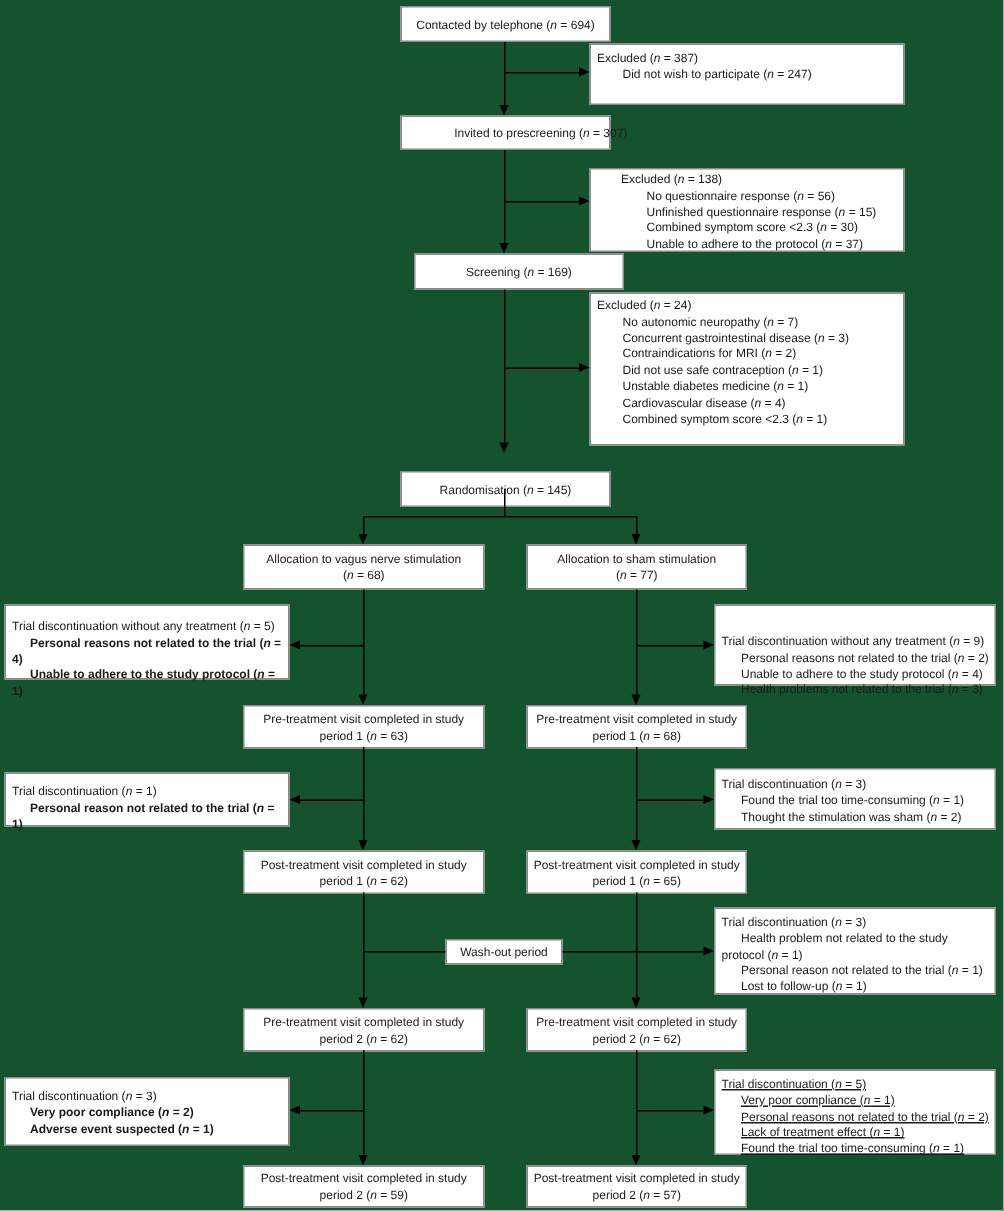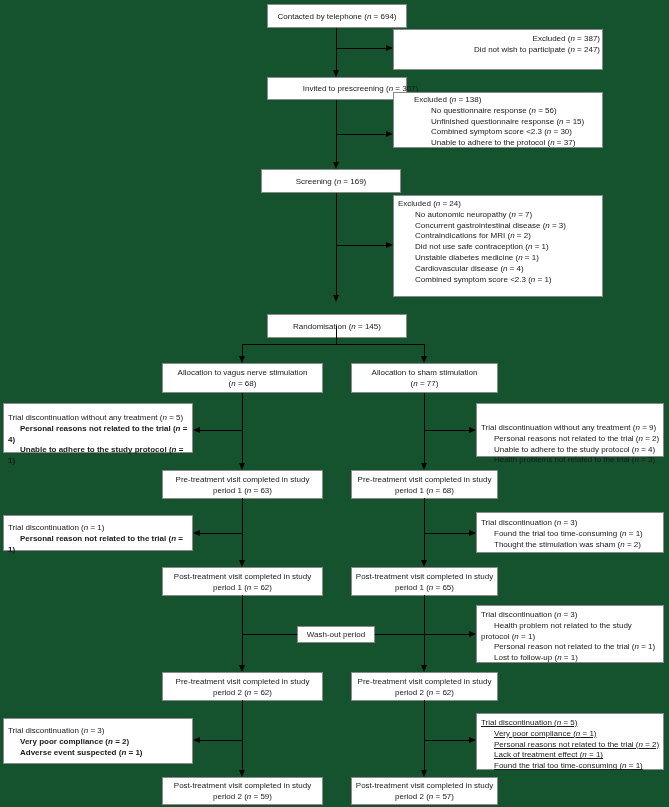--- a/index.html
+++ b/index.html
@@ -31,32 +31,32 @@
 <body>
 
 <div id="canvas">
 
   <div class="box fbox" style="left:267px;top:4px;width:140px;height:24px;">
       <div class="ln">Contacted by telephone (<i>n</i> = 694)</div>
     </div>
   <div class="box fbox" style="left:267px;top:77px;width:140px;height:23px;padding-left:47px;">
       <div class="ln">Invited to prescreening (<i>n</i> = 307)</div>
     </div>
-  <div class="box fbox" style="left:261px;top:169px;width:140px;height:24px;justify-content:center;">
+  <div class="box fbox" style="left:276px;top:169px;width:140px;height:24px;justify-content:center;">
       <div class="ln">Screening (<i>n</i> = 169)</div>
     </div>
   <div class="box fbox" style="left:267px;top:302px;width:140px;height:24px;margin-top:12px;">
       <div class="ln">Randomisation (<i>n</i> = 145)</div>
     </div>
 
-  <div class="box ibox x" style="left:393px;top:29px;width:210px;height:41px;padding-top:4px;text-align:right;">
+  <div class="box ibox x" style="left:393px;top:29px;width:210px;height:41px;padding-top:4px;">
       <div class="bt">Excluded (<i>n</i> = 387)</div>
       <div class="bi">Did not wish to participate (<i>n</i> = 247)</div>
     </div>
-  <div class="box ibox x" style="left:393px;top:92px;width:210px;height:56px;padding-top:2px;padding-left:20px;">
+  <div class="box ibox x" style="left:393px;top:112px;width:210px;height:56px;padding-top:2px;padding-left:20px;">
       <div class="bt">Excluded (<i>n</i> = 138)</div>
       <div class="bi">No questionnaire response (<i>n</i> = 56)</div>
       <div class="bi">Unfinished questionnaire response (<i>n</i> = 15)</div>
       <div class="bi">Combined symptom score &lt;2.3 (<i>n</i> = 30)</div>
       <div class="bi">Unable to adhere to the protocol (<i>n</i> = 37)</div>
     </div>
   <div class="box ibox x" style="left:393px;top:195px;width:210px;height:102px;padding-top:3px;">
       <div class="bt">Excluded (<i>n</i> = 24)</div>
       <div class="bi">No autonomic neuropathy (<i>n</i> = 7)</div>
       <div class="bi">Concurrent gastrointestinal disease (<i>n</i> = 3)</div>

